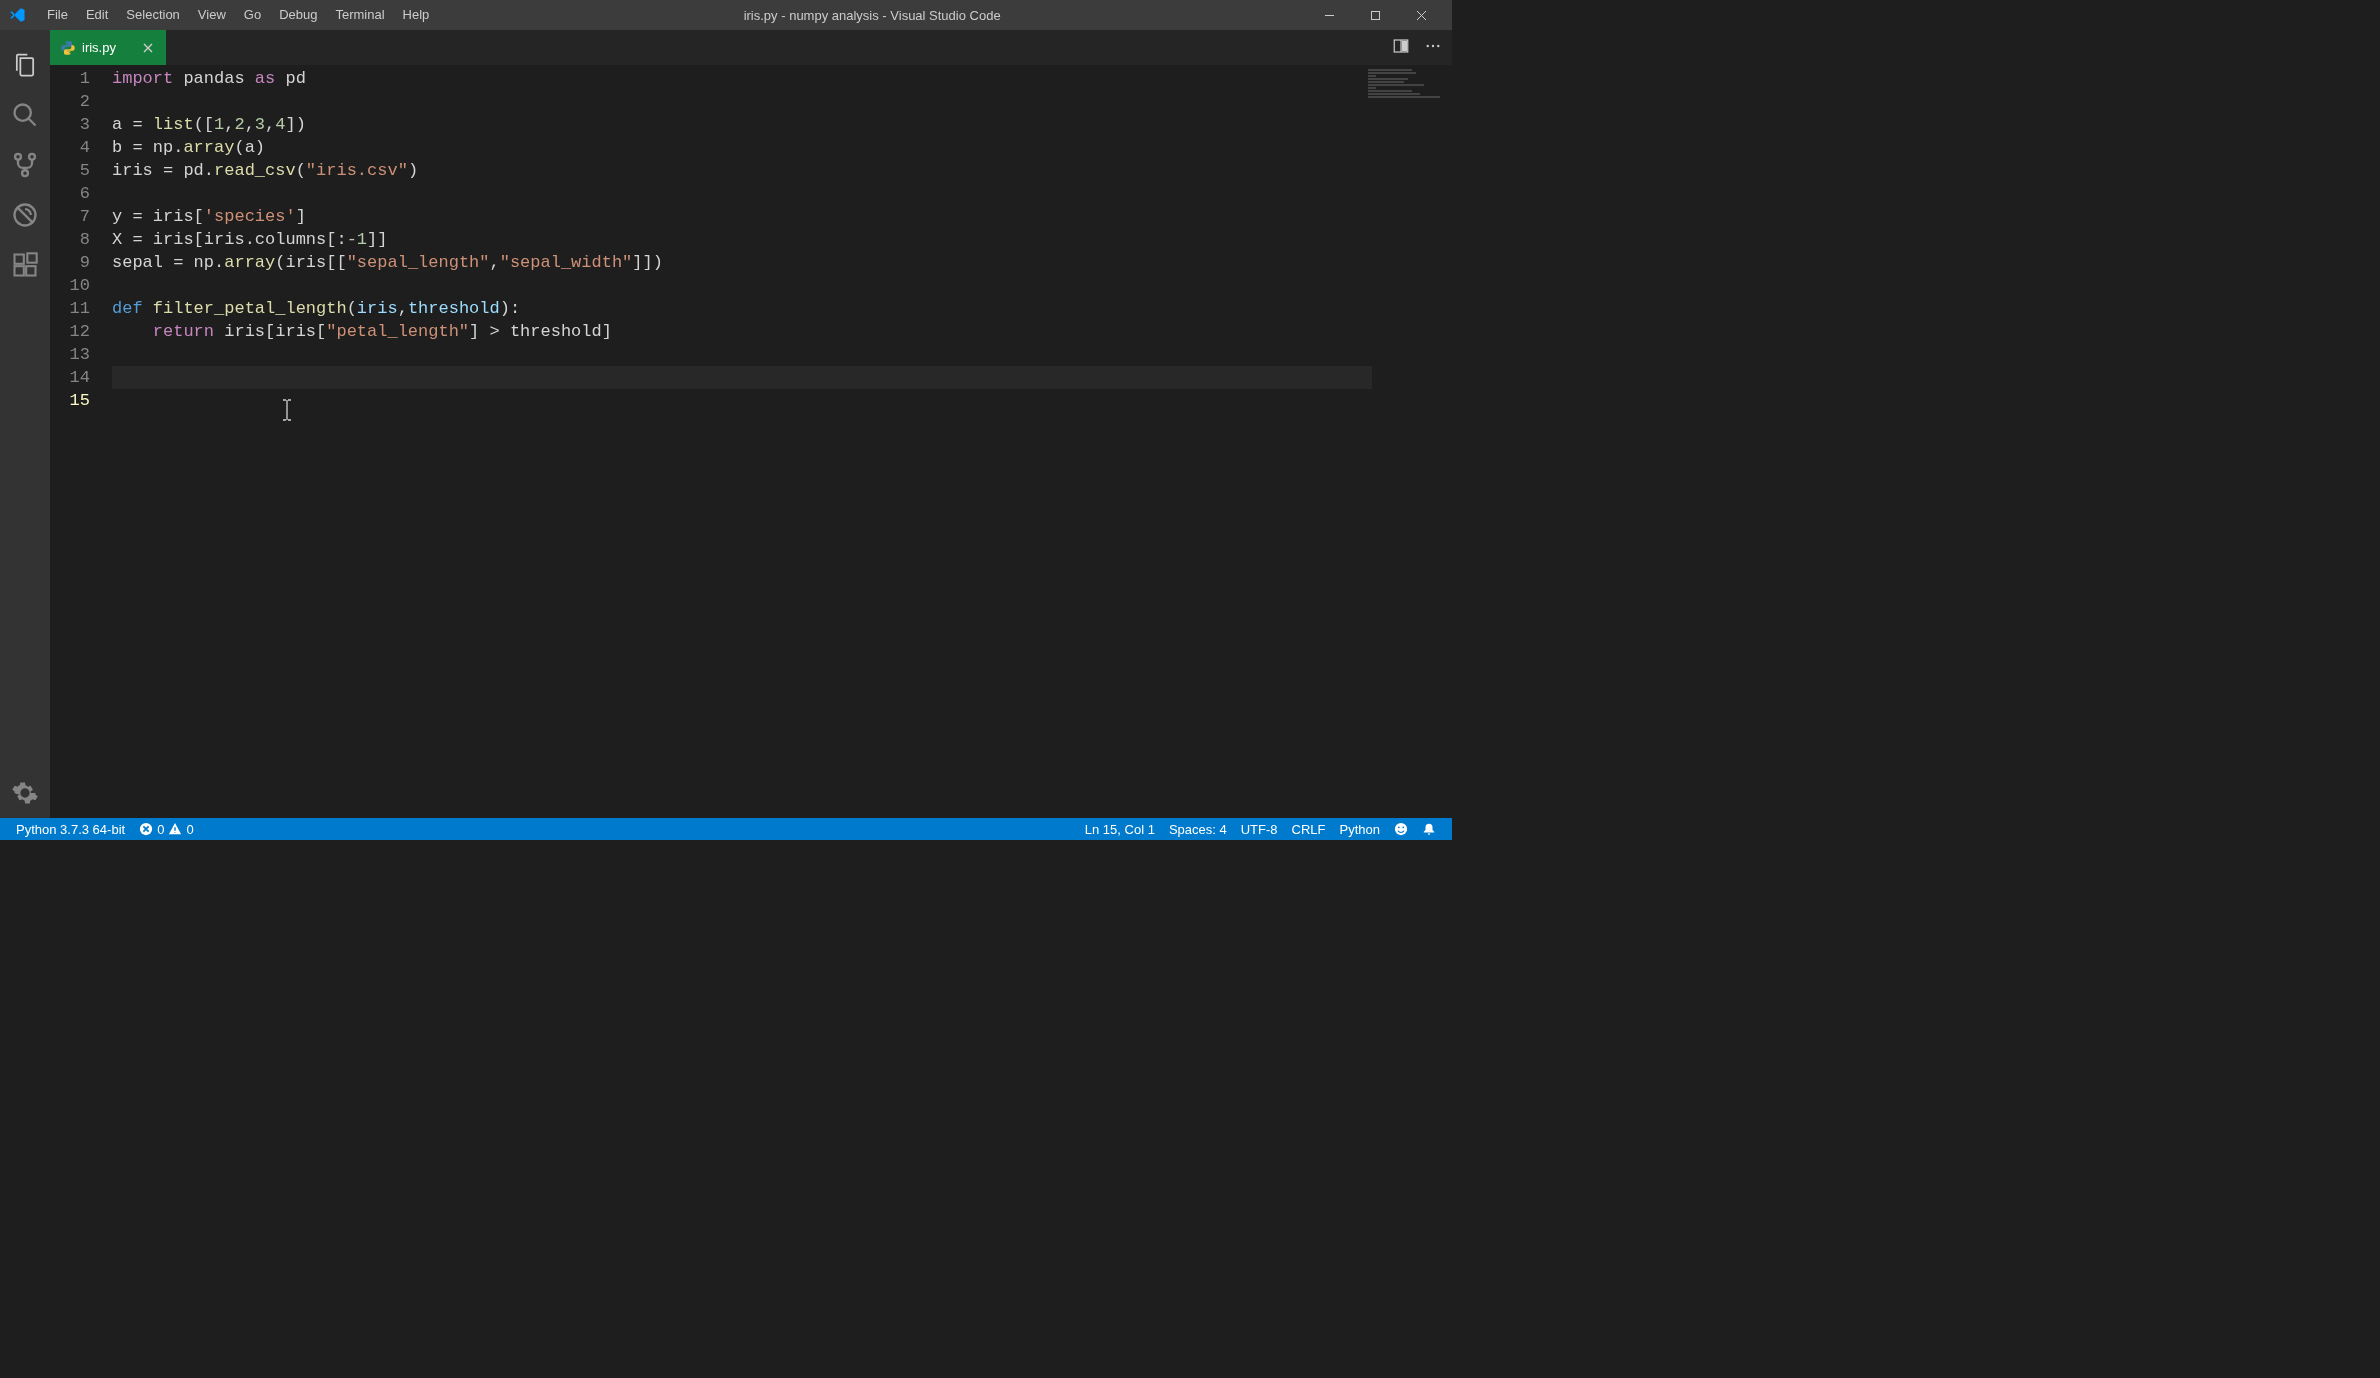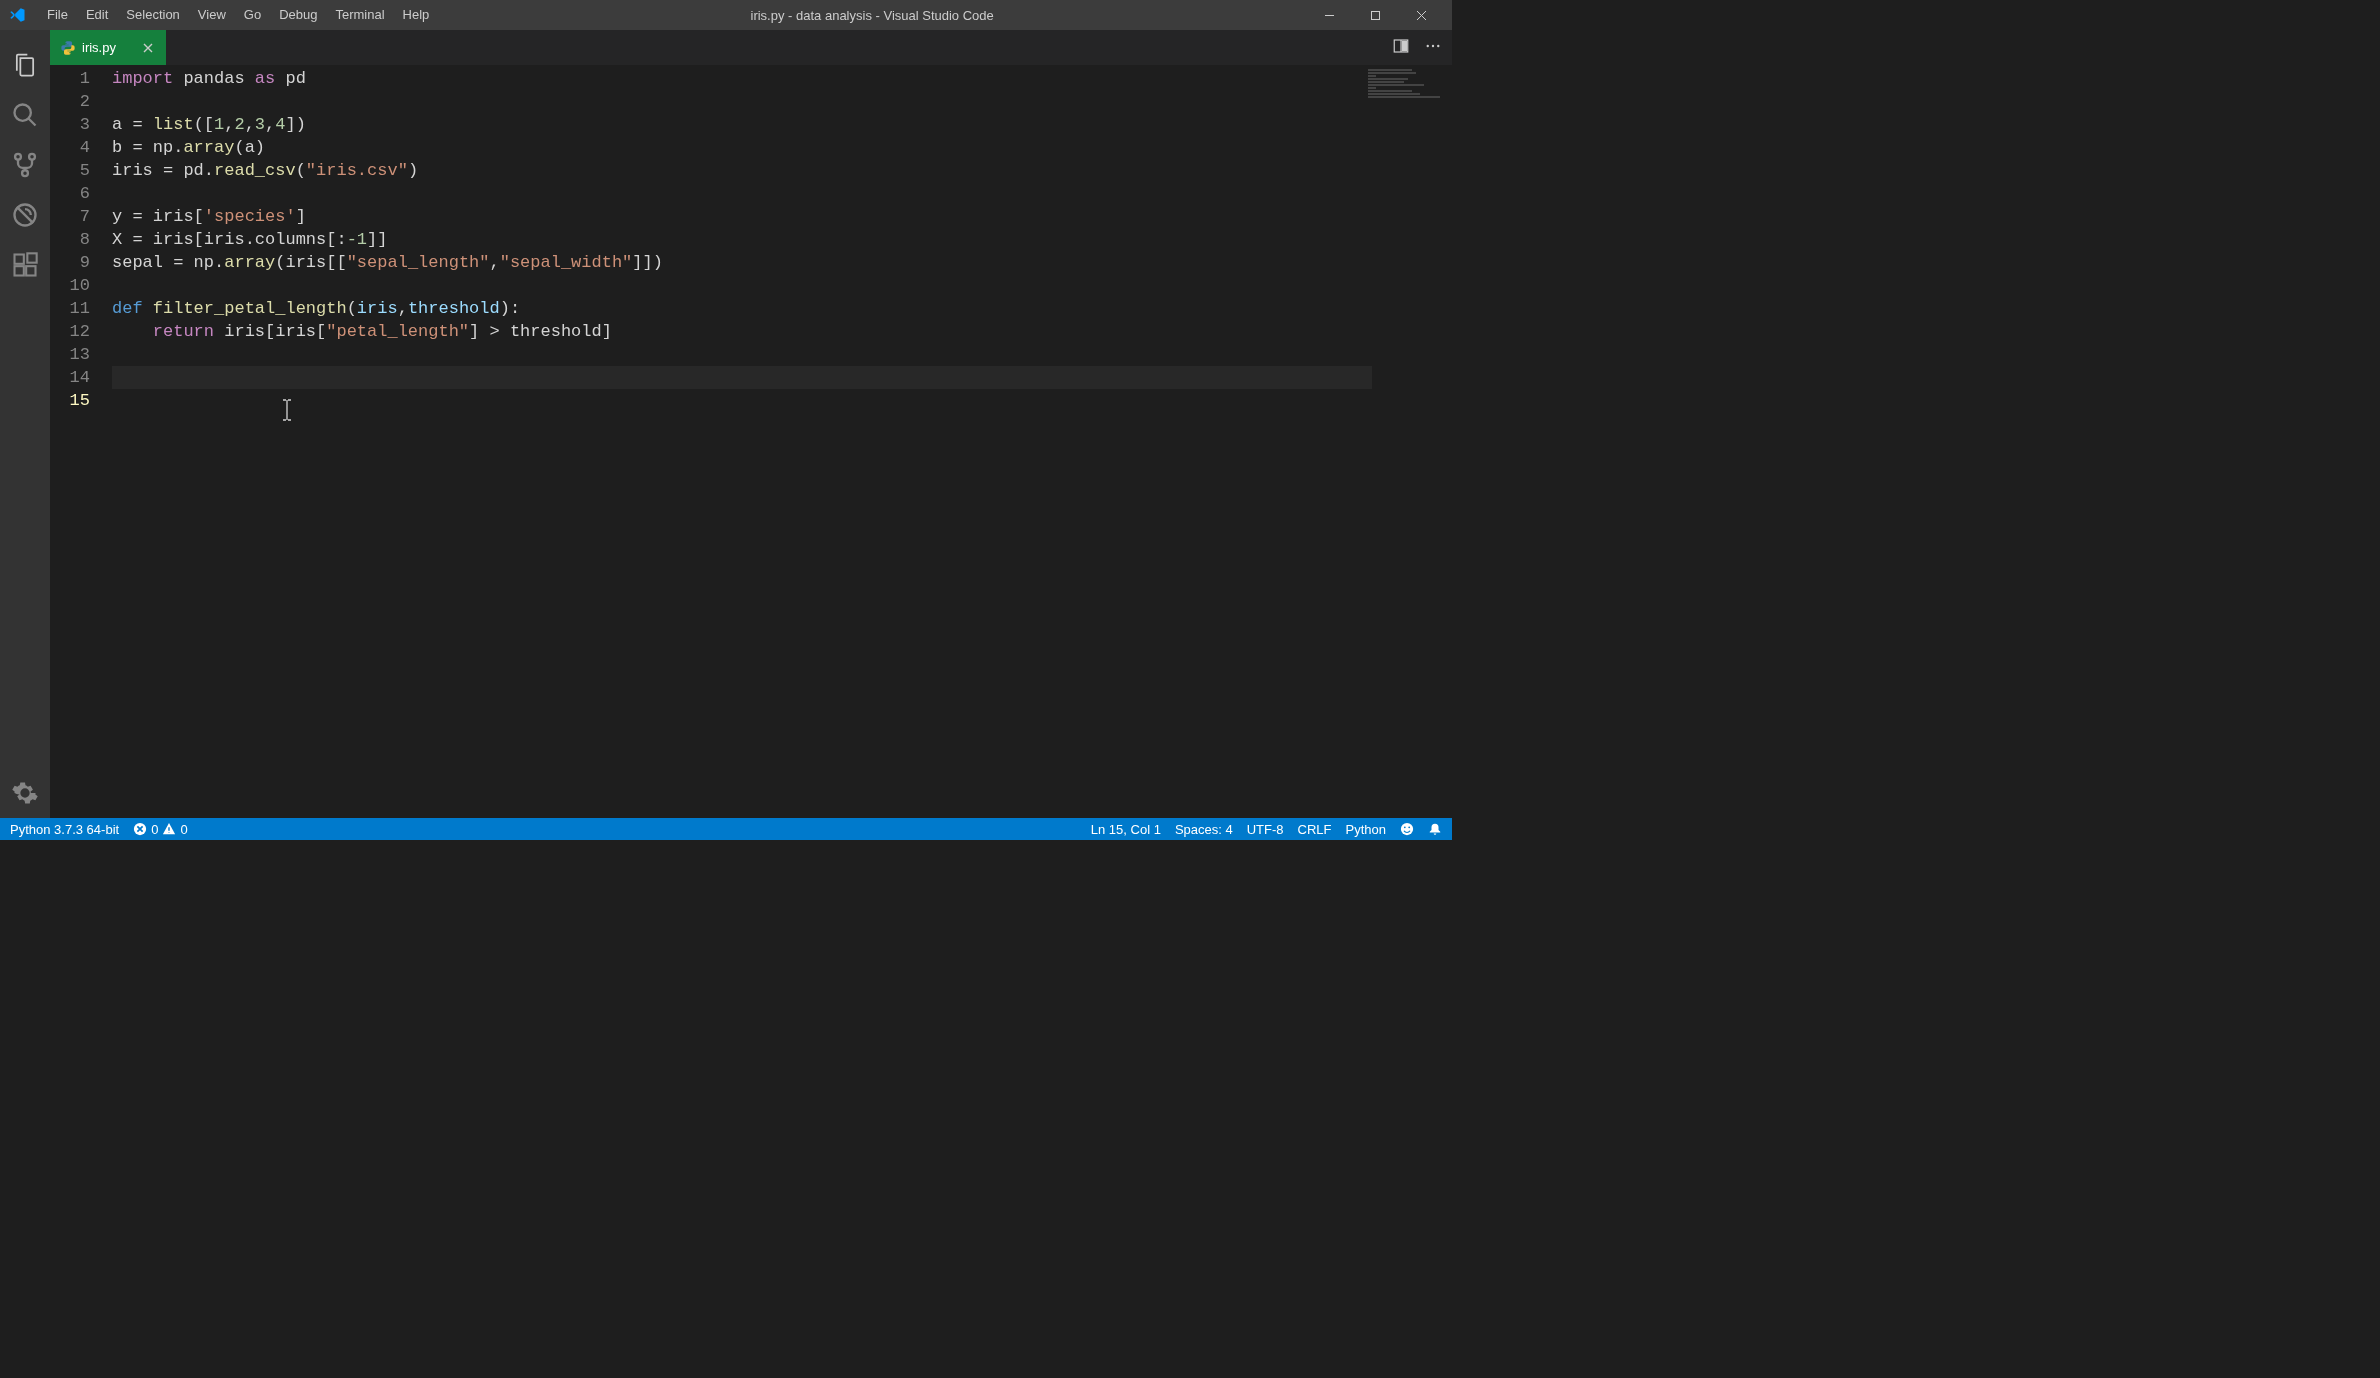--- a/index.html
+++ b/index.html
@@ -185,21 +185,21 @@
   background: #888;
 }
 
 .status-bar {
   height: 22px;
   background: #007acc;
   display: flex;
   align-items: center;
   font-size: 13px;
   color: #ffffff;
-  padding: 0 10px;
+  padding: 0 16px;
   flex-shrink: 0;
 }
 .status-left, .status-right {
   display: flex;
   align-items: center;
   gap: 14px;
 }
 .status-right { margin-left: auto; }
 .status-item { display: flex; align-items: center; gap: 4px; cursor: pointer; }
 .status-item svg { width: 14px; height: 14px; }
@@ -214,21 +214,21 @@
   <div class="menu-items">
     <div class="menu-item">File</div>
     <div class="menu-item">Edit</div>
     <div class="menu-item">Selection</div>
     <div class="menu-item">View</div>
     <div class="menu-item">Go</div>
     <div class="menu-item">Debug</div>
     <div class="menu-item">Terminal</div>
     <div class="menu-item">Help</div>
   </div>
-  <div class="title-center">iris.py - data analysis - Visual Studio Code</div>
+  <div class="title-center">iris.py - numpy analysis - Visual Studio Code</div>
   <div class="window-controls">
     <div class="win-ctrl">
       <svg width="11" height="11" viewBox="0 0 11 11">
           <path stroke="#cccccc" stroke-width="1" d="M1 5.5h9"></path>
         </svg>
     </div>
     <div class="win-ctrl">
       <svg width="11" height="11" viewBox="0 0 11 11">
           <rect x="1.5" y="1.5" width="8" height="8" stroke="#cccccc" fill="none" stroke-width="1"></rect>
         </svg>

